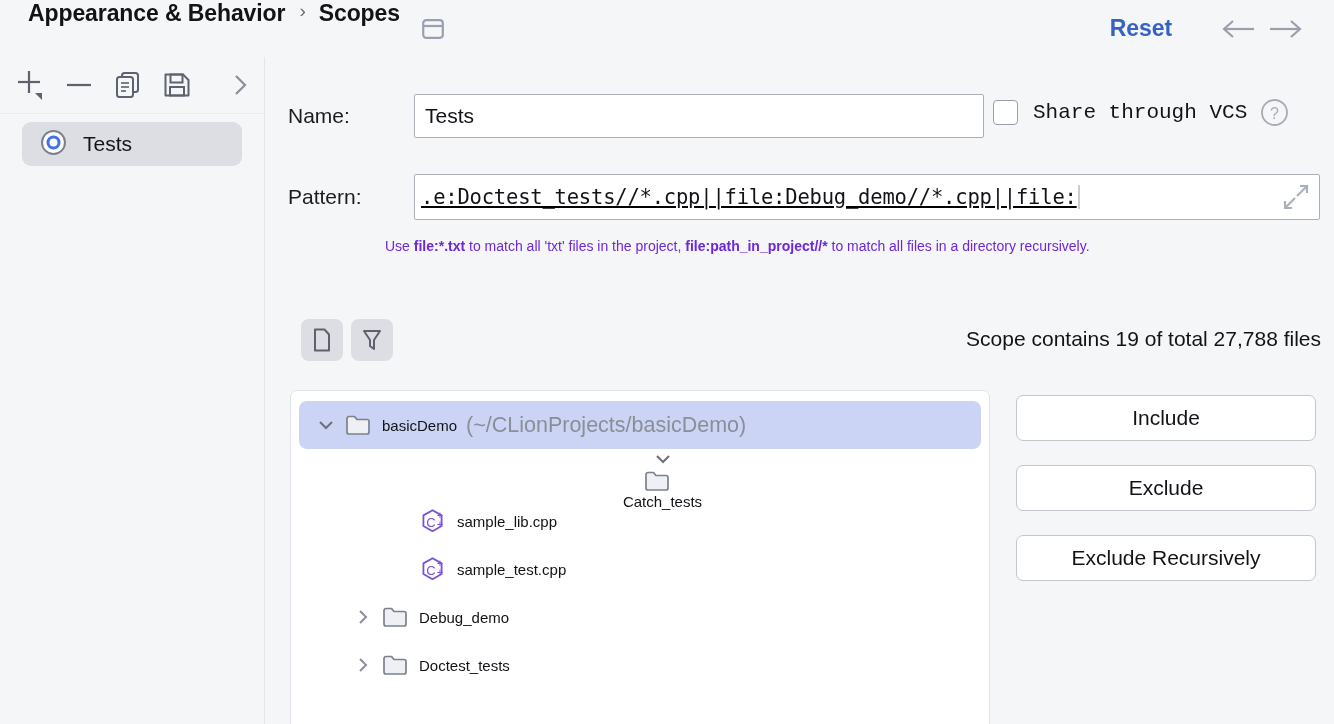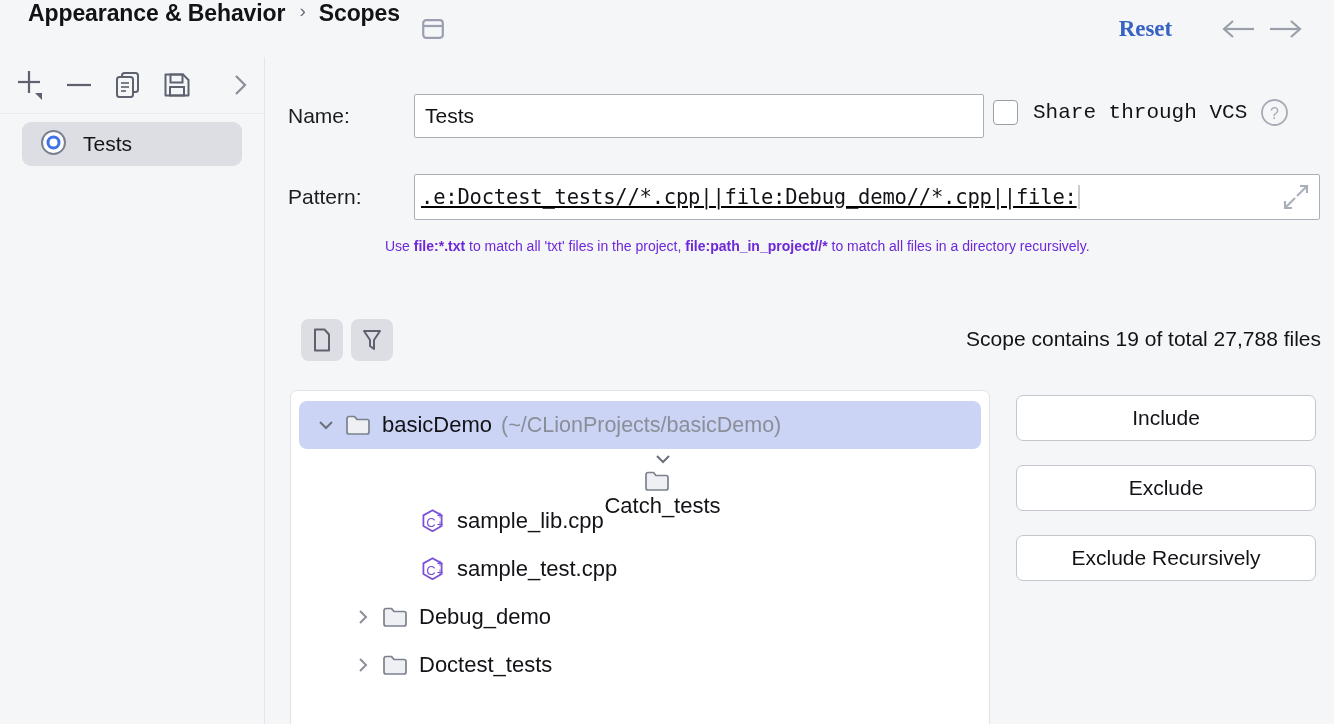--- a/index.html
+++ b/index.html
@@ -21,21 +21,21 @@
   .crumb-main {
     margin-left: 28px; font-size: 23px; font-weight: 700; color: #121317;
     letter-spacing: -0.1px;
   }
   .crumb-sep { margin: 0 13px 0 14px; font-size: 19px; color: #6a6e78; font-weight: 400; }
   .crumb-last { font-size: 23px; font-weight: 700; color: #121317; letter-spacing: -0.1px; }
   .crumb-icon { margin-left: 22px; display: flex; align-items: center; }
   .header-spacer { flex: 1 1 auto; }
   .reset-btn {
     font-size: 23px; color: #3662c4; font-weight: 700; background: none; border: none;
-    padding: 0; cursor: pointer; font-family: Liberation Serif, serif; letter-spacing: -0.1px;
+    padding: 0; cursor: pointer; font-family: Liberation Sans, sans-serif; letter-spacing: -0.1px;
   }
   .nav-arrows { display: flex; align-items: center; margin-left: 44px; margin-right: 26px; }
   .nav-arrow { width: 46px; display: flex; justify-content: center; align-items: center; cursor: pointer; }
 
   
   .left-panel {
     position: absolute; left: 0; top: 57px; width: 265px; height: 667px;
     background: #f5f6f8; border-right: 1px solid #e3e5ea;
   }
   .lp-toolbar {
@@ -118,21 +118,21 @@
   }
   .tree-row {
     height: 48px; display: flex; align-items: center; border-radius: 8px;
     margin: 0 8px; cursor: pointer;
   }
   .tree-row.first { margin-top: 10px; }
   .tree-row.selected { background: #ccd4f5; }
   .twisty { width: 38px; display: flex; align-items: center; justify-content: center; cursor: pointer; }
   .twisty.empty { visibility: hidden; }
   .node-icon { display: flex; align-items: center; margin-right: 11px; }
-  .node-label { font-size: 22px; color: #121317; }
+  .node-label { font-size: 15px; color: #121317; }
   .node-path { font-size: 21.5px; color: #8a8e98; margin-left: 9px; }
 
   .side-buttons { position: absolute; left: 750px; top: 338px; width: 300px; }
   .action-btn {
     width: 300px; height: 46px; margin-bottom: 24px;
     background: #ffffff; border: 1px solid #c3c6cd; border-radius: 7px;
     font-size: 21px; color: #121317; cursor: pointer; font-family: "Liberation Sans", sans-serif;
     display: flex; align-items: center; justify-content: center;
   }
 </style>

